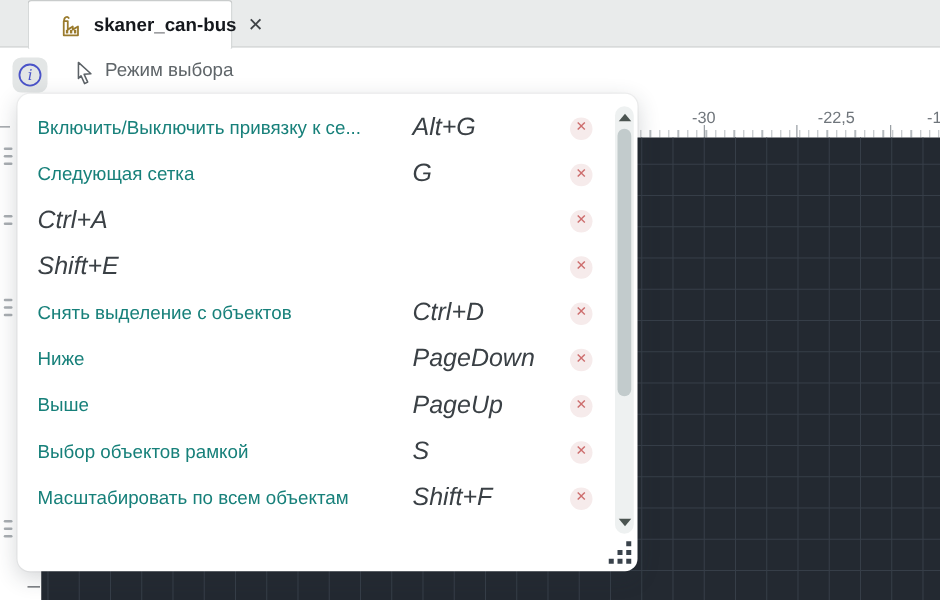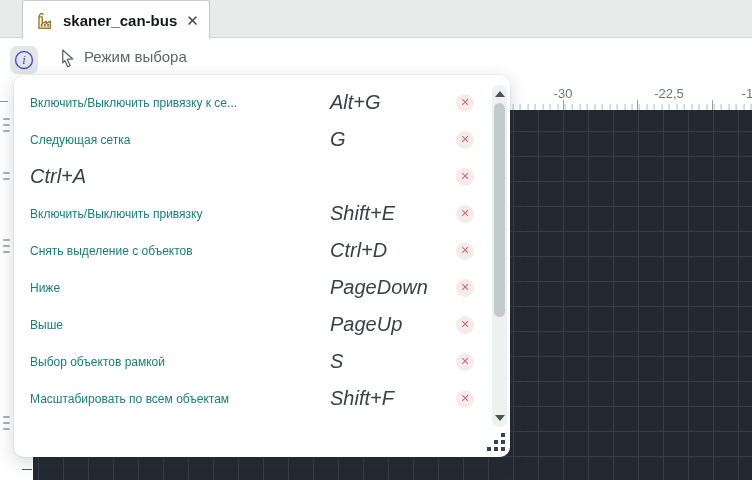--- a/index.html
+++ b/index.html
@@ -8,24 +8,24 @@
     font-family:"Liberation Sans", sans-serif;
     background:#ffffff;
     -webkit-font-smoothing:antialiased;
   }
   
   .tabbar{
     position:absolute;left:0;top:0;width:752px;height:38px;
     background:#e9ebeb;border-bottom:1px solid #d2d5d5;box-sizing:border-box;
   }
   .tab{
-    position:absolute;left:22px;top:0;width:188px;height:39px;
+    position:absolute;left:22px;top:0;width:164px;height:39px;
     background:#ffffff;border:1px solid #c9cccc;border-bottom:none;
     border-radius:3px 3px 0 0;box-sizing:border-box;
-    display:flex;align-items:center;padding:0 12px;gap:9px;z-index:2;
+    display:flex;align-items:center;padding:0 24px;gap:9px;z-index:2;
   }
   .tab-title{font-size:15px;font-weight:bold;color:#15181d;white-space:nowrap;}
   .tab-close{
     margin-left:auto;font-size:15px;color:#3f4347;line-height:1;cursor:pointer;
   }
   
   .toolbar{
     position:absolute;left:0;top:39px;width:752px;height:36px;background:#ffffff;
     display:flex;align-items:center;
   }
@@ -78,21 +78,21 @@
     background:#ffffff;border-radius:10px;box-sizing:border-box;
     box-shadow:0 5px 18px rgba(40,50,60,.20), 0 0 0 1px rgba(0,0,0,.04);
     z-index:10;
   }
   .rows{position:absolute;left:0;top:9px;right:36px;}
   .row{
     height:37px;display:flex;align-items:center;
     padding:0 0 0 16px;cursor:pointer;
   }
   .row .action{
-    width:300px;font-size:12px;color:#17807a;white-space:nowrap;
+    width:300px;font-size:15px;color:#17807a;white-space:nowrap;
     overflow:hidden;flex:none;
   }
   .row .keys{flex:1;font-size:20px;color:#3a4045;white-space:nowrap;font-style:italic;}
   .row .del{
     flex:none;width:18px;height:18px;border-radius:50%;background:#f6ebeb;
     display:flex;align-items:center;justify-content:center;cursor:pointer;
   }
   .row .del span{font-size:11px;color:#cd6d6d;line-height:1;}
   
   .scrollbar{
@@ -218,21 +218,20 @@
       </div>
 
       <div class="row">
         <span class="keys">Ctrl+A</span>
         <span class="del">
           <span>✕</span>
         </span>
       </div>
 
       <div class="row">
-        <span class="action">Включить/Выключить привязку</span>
         <span class="keys">Shift+E</span>
         <span class="del">
           <span>✕</span>
         </span>
       </div>
 
       <div class="row">
         <span class="action">Снять выделение с объектов</span>
         <span class="keys">Ctrl+D</span>
         <span class="del">

